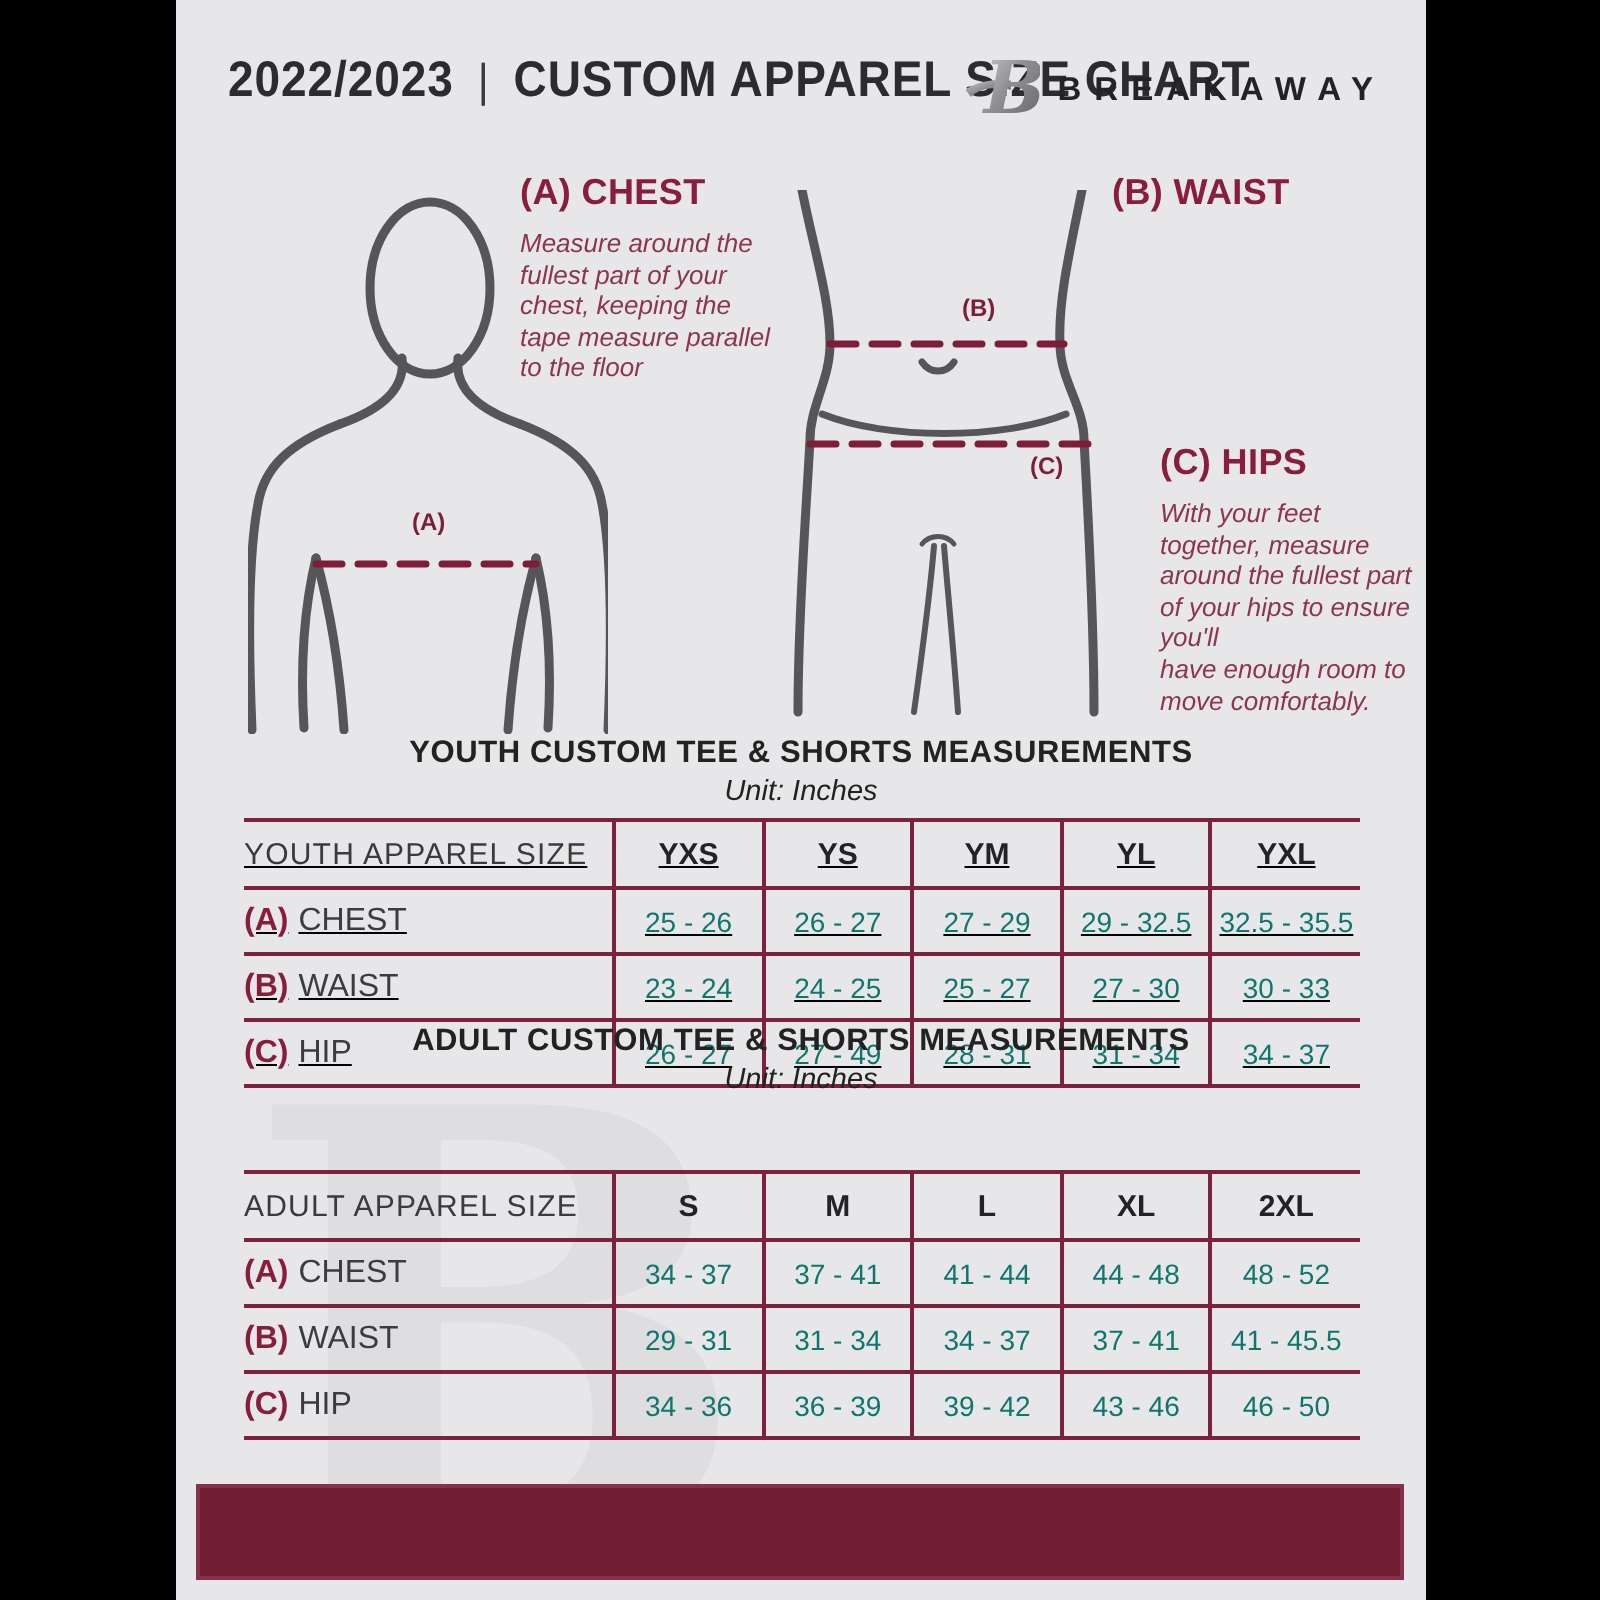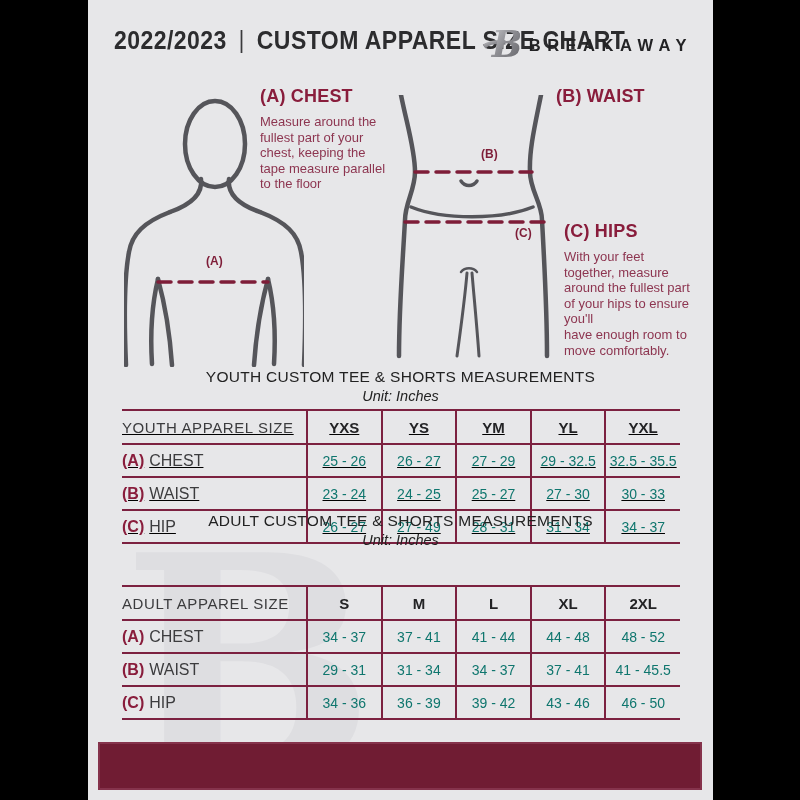--- a/index.html
+++ b/index.html
@@ -20,31 +20,31 @@
   .hdr-title .divider{font-weight:normal;color:#3a3a3c;font-size:23px;}
   .brand{
     position:absolute;right:20px;top:22px;display:flex;align-items:center;gap:9px;
   }
   .brand-name{
     font-weight:bold;font-size:16.5px;letter-spacing:6.5px;color:#232325;white-space:nowrap;
   }
   
   .instr{position:absolute;z-index:1;}
   .instr h3{margin:0 0 7px 0;font-size:18px;font-weight:bold;color:#891d3c;letter-spacing:.2px;}
-  .instr p{margin:0;font-size:13px;line-height:1.2;color:#8d3550;white-space:pre-line;}
+  .instr p{margin:0;font-size:13px;line-height:1.2;font-style:italic;color:#8d3550;white-space:pre-line;}
   
   .fig{position:absolute;z-index:0;}
   .fig-label{
     position:absolute;font-size:12px;font-weight:bold;color:#7e1d38;z-index:1;
   }
   
   .section-title{
     position:absolute;left:0;width:100%;text-align:center;z-index:1;
   }
-  .section-title .t{font-size:15.5px;font-weight:normal;color:#222;letter-spacing:.3px;}
+  .section-title .t{font-size:15.5px;font-weight:bold;color:#222;letter-spacing:.3px;}
   .section-title .u{font-size:14.5px;font-style:italic;color:#222;margin-top:2px;}
   table.size-table{
     position:absolute;left:34px;width:558px;border-collapse:collapse;table-layout:fixed;z-index:1;
   }
   table.size-table col.c-label{width:185px;}
   table.size-table tr{border-bottom:2px solid #7c2140;}
   table.size-table thead tr{border-top:2px solid #7c2140;}
   table.size-table th,table.size-table td{
     padding:0;height:31px;vertical-align:middle;background:transparent;
   }
@@ -136,21 +136,21 @@
     <h3>(A) CHEST</h3>
     <p>Measure around the
 fullest part of your
 chest, keeping the
 tape measure parallel
 to the floor</p>
   </div>
   <div class="instr" style="left:468px;top:86px;width:152px;">
     <h3>(B) WAIST</h3>
   </div>
-  <div class="instr" style="left:476px;top:221px;width:152px;">
+  <div class="instr" style="left:492px;top:221px;width:152px;">
     <h3>(C) HIPS</h3>
     <p>With your feet
 together, measure
 around the fullest part
 of your hips to ensure
 you'll
 have enough room to
 move comfortably.</p>
   </div>
 

